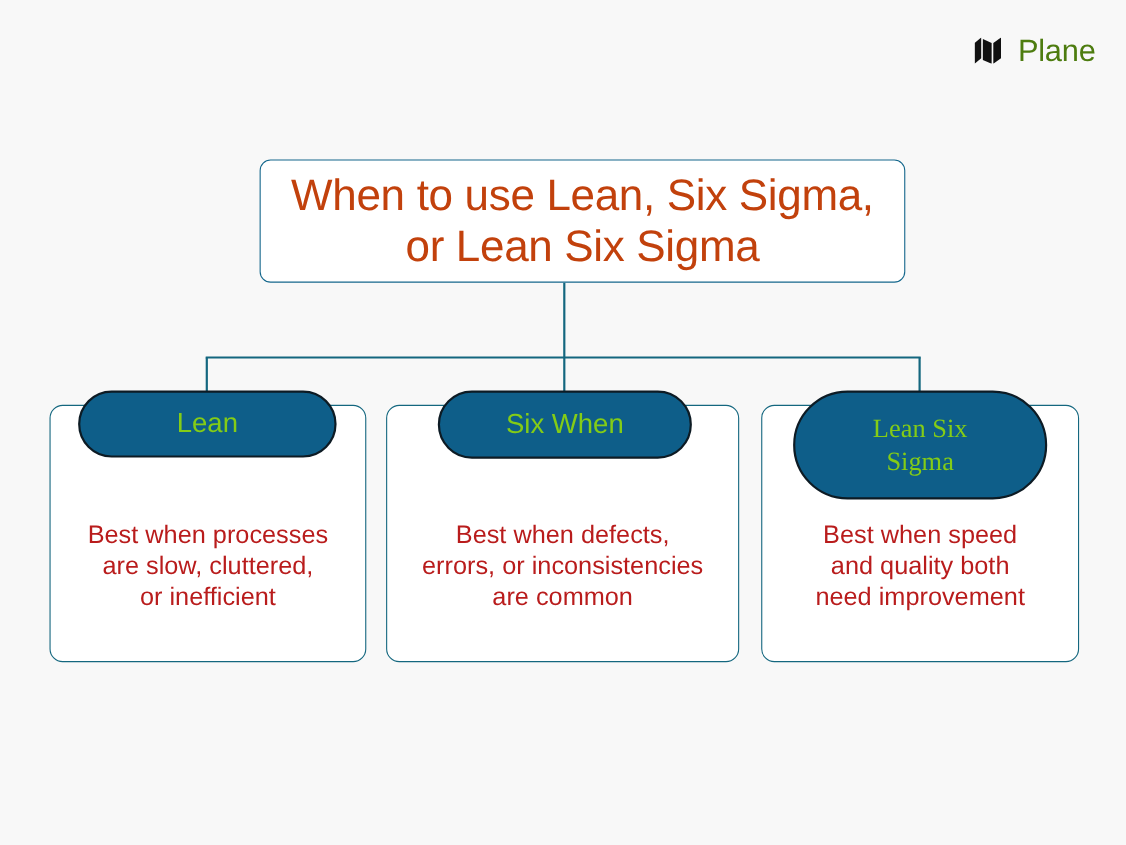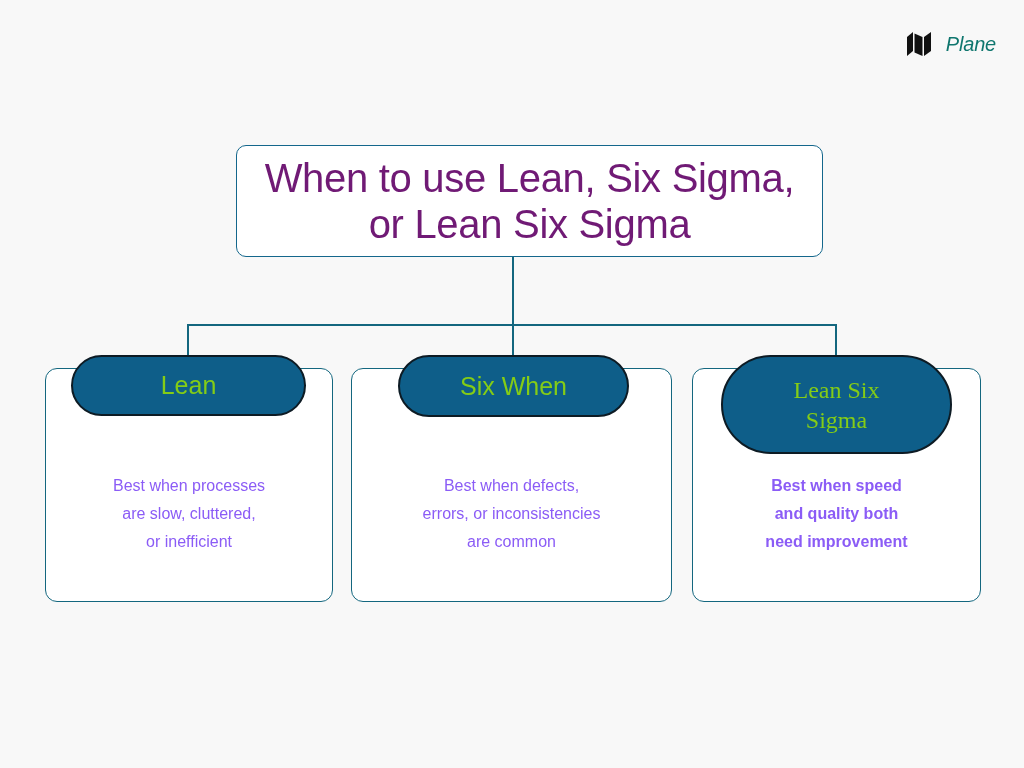--- a/index.html
+++ b/index.html
@@ -23,25 +23,24 @@
     display: flex;
     align-items: center;
     gap: 9px;
   }
   .brand-mark {
     width: 30px;
     height: 24px;
     display: block;
   }
   .brand-name {
-    font-size: 20px;
-    color: #0f766e;
+    font-size: 28px;
+    color: #4d7c0f;
     letter-spacing: -0.2px;
     line-height: 1;
-    font-style: italic;
   }
 
   
   .connectors {
     position: absolute;
     left: 0;
     top: 0;
     width: 1024px;
     height: 768px;
     pointer-events: none;
@@ -58,47 +57,47 @@
     background: #ffffff;
     border: 1.6px solid #14678c;
     border-radius: 10px;
     display: flex;
     align-items: center;
     justify-content: center;
   }
   .title-text {
     font-size: 40px;
     line-height: 46px;
-    color: #701a75;
+    color: #c2410c;
     text-align: center;
     padding: 0 14px;
     letter-spacing: -0.3px;
   }
 
   
   .card {
     position: absolute;
     box-sizing: border-box;
     background: #ffffff;
     border: 1.8px solid #14677f;
     border-radius: 12px;
     top: 368px;
     height: 234px;
     display: flex;
     align-items: center;
     justify-content: center;
   }
   .card-1 { left: 45px;  width: 288px; }
   .card-2 { left: 351px; width: 321px; }
-  .card-3 { left: 692px; width: 289px; font-weight: bold; }
+  .card-3 { left: 692px; width: 289px; }
 
   .card-desc {
-    font-size: 16px;
+    font-size: 23px;
     line-height: 28px;
-    color: #8b5cf6;
+    color: #b91c1c;
     text-align: center;
     padding: 58px 16px 0 16px;
     white-space: pre-line;
   }
 
   
   .pill {
     position: absolute;
     box-sizing: border-box;
     background: #0e5e89;

